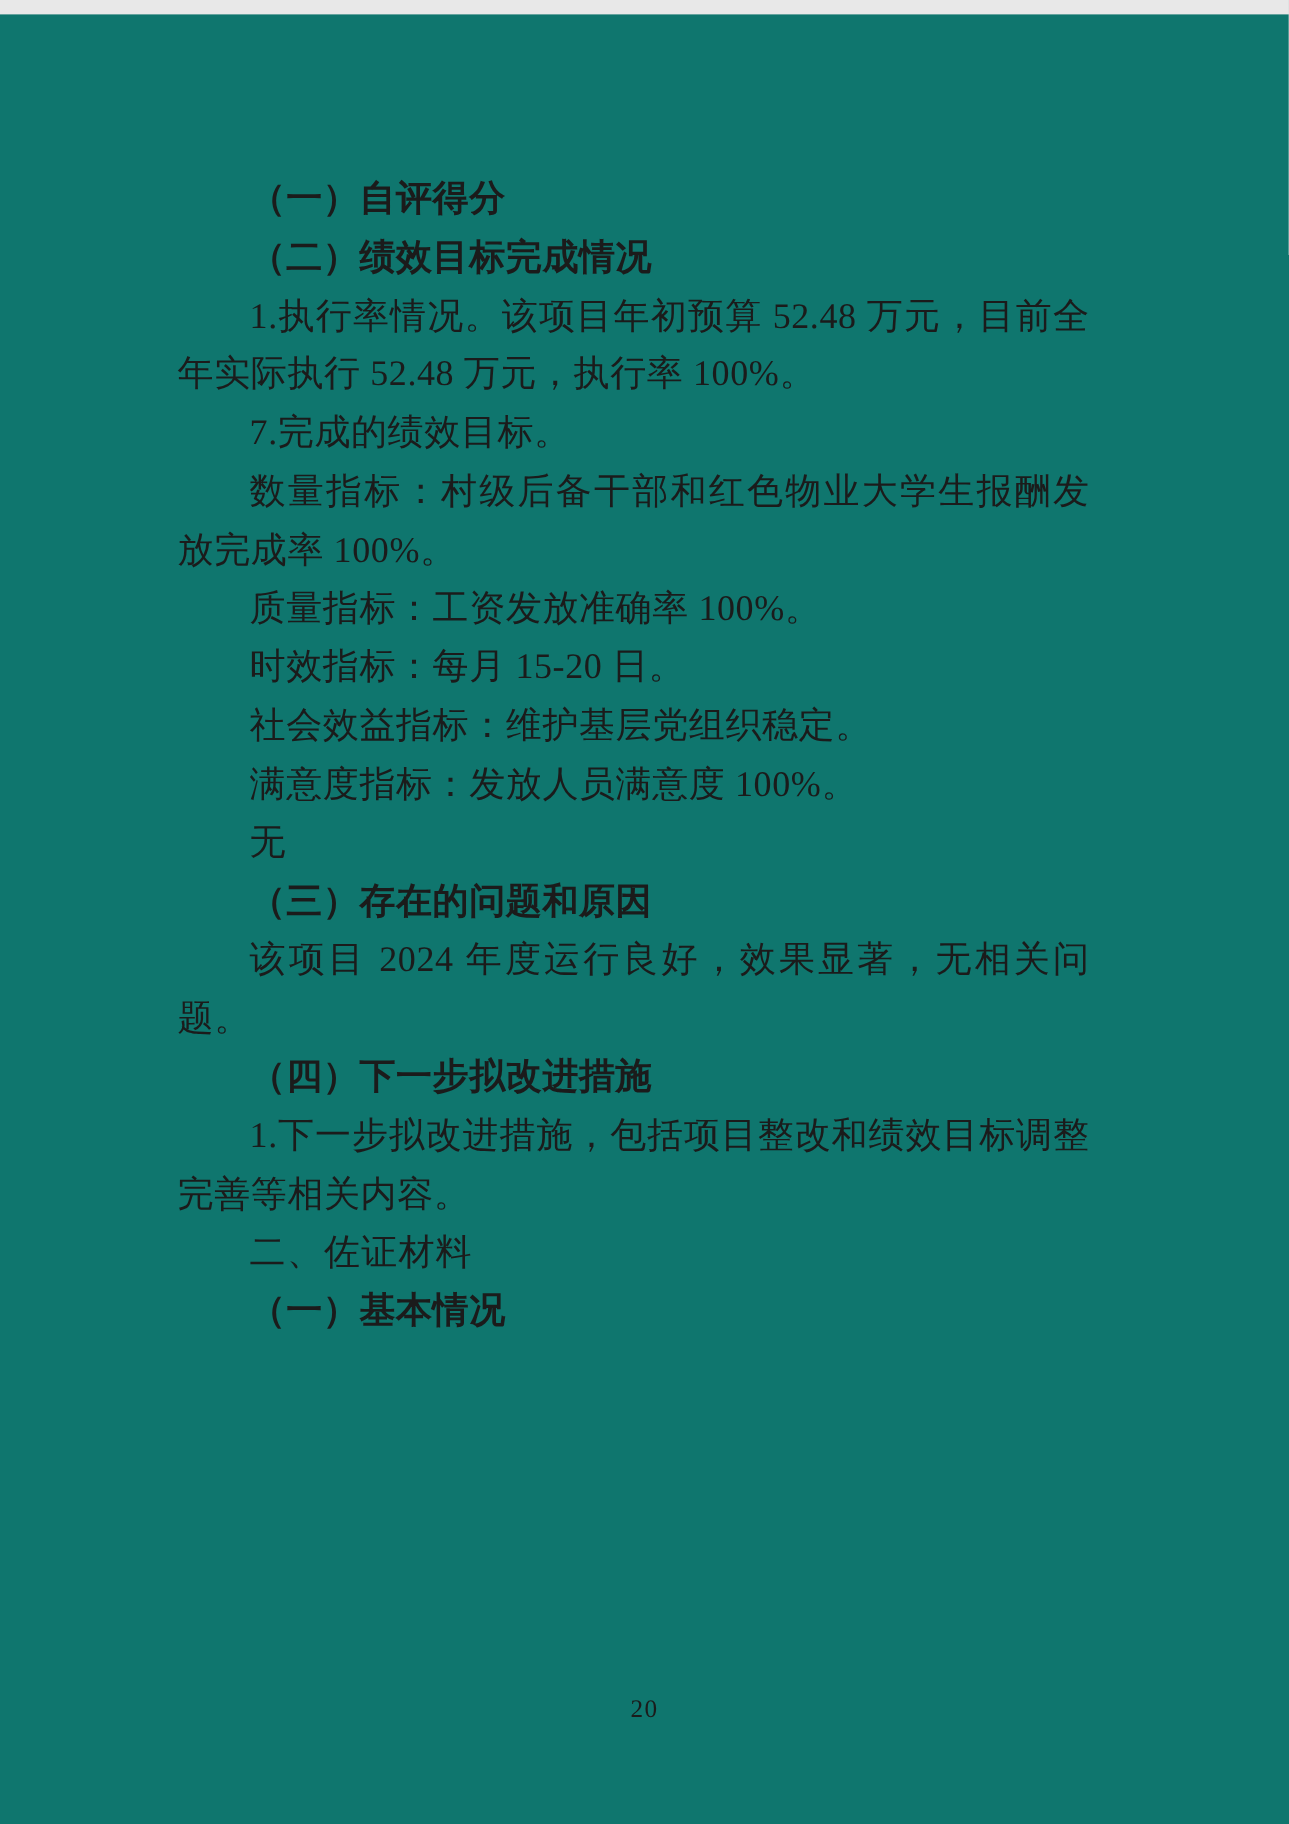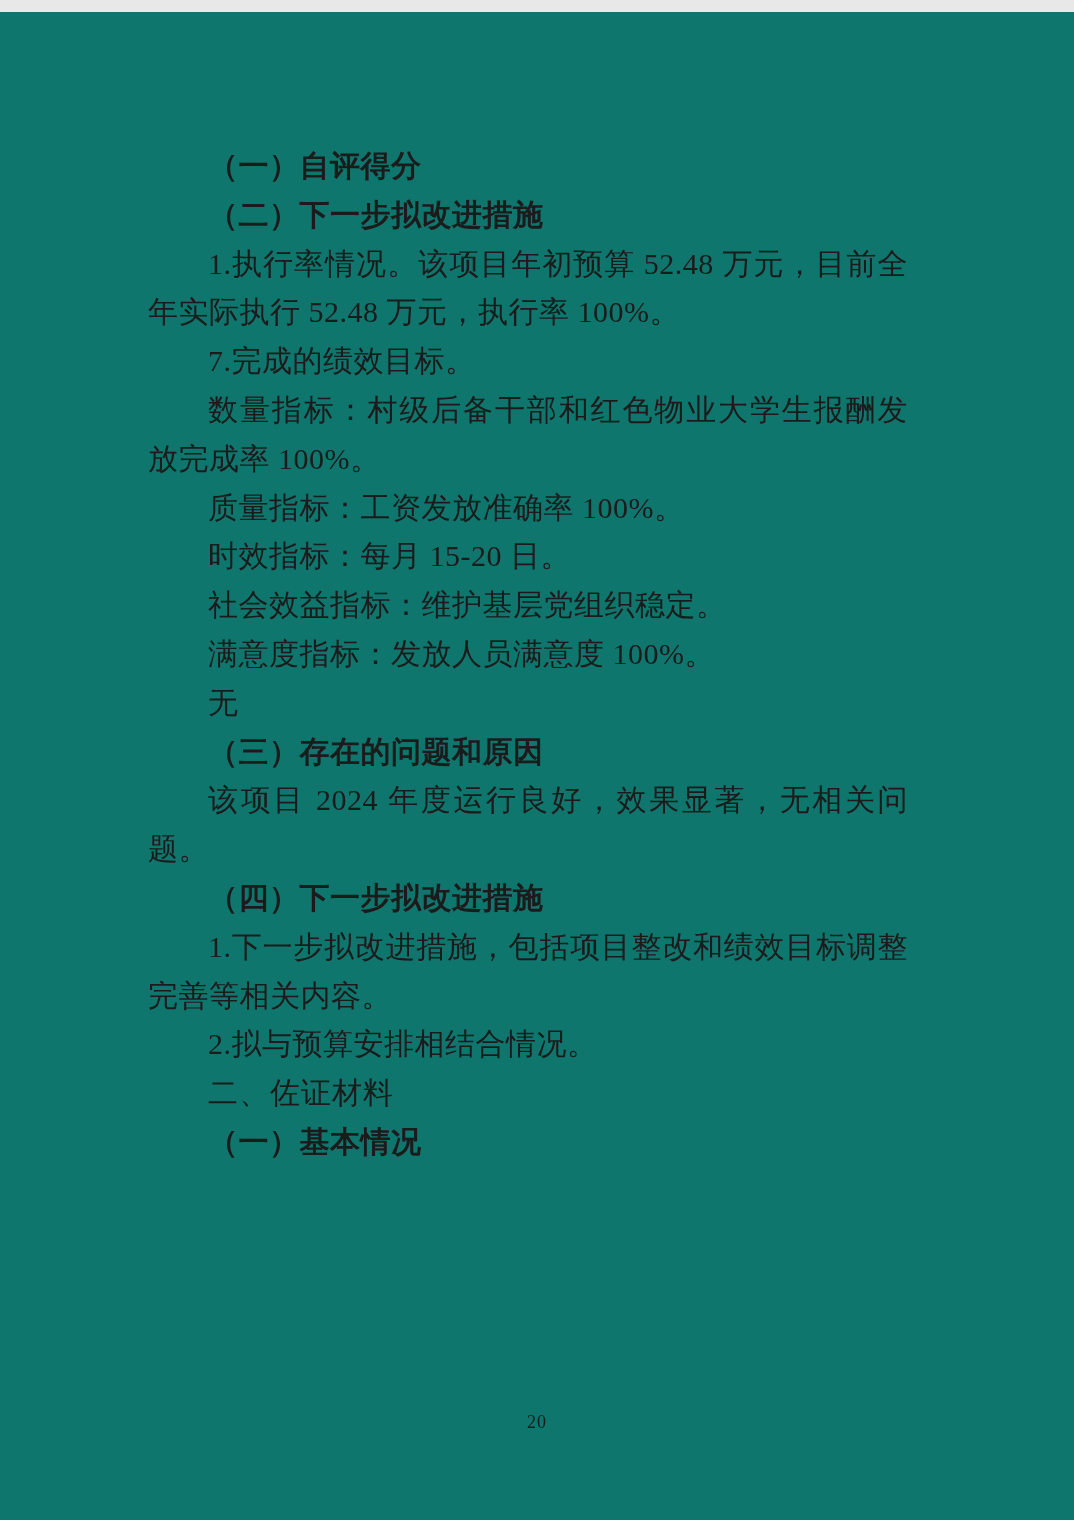--- a/index.html
+++ b/index.html
@@ -39,42 +39,41 @@
     font-weight: normal;
     font-family: "Liberation Sans", "DejaVu Sans", sans-serif;
     letter-spacing: 1px;
   }
   .page-number {
     position: absolute;
     left: 0;
     right: 0;
     top: 1400px;
     text-align: center;
-    font-size: 18px;
+    font-size: 21px;
     letter-spacing: 1px;
     color: #1b1b1b;
   }
 </style>
 </head>
 <body>
 
 <div class="page">
   <div class="content">
     <p class="heading2">（一）自评得分</p>
-    <p class="heading2">（二）下一步拟改进措施</p>
+    <p class="heading2">（二）绩效目标完成情况</p>
     <p class="body">1.执行率情况。该项目年初预算 52.48 万元，目前全年实际执行 52.48 万元，执行率 100%。</p>
     <p class="body">7.完成的绩效目标。</p>
     <p class="body">数量指标：村级后备干部和红色物业大学生报酬发放完成率 100%。</p>
     <p class="body">质量指标：工资发放准确率 100%。</p>
     <p class="body">时效指标：每月 15-20 日。</p>
     <p class="body">社会效益指标：维护基层党组织稳定。</p>
     <p class="body">满意度指标：发放人员满意度 100%。</p>
     <p class="body">无</p>
     <p class="heading2">（三）存在的问题和原因</p>
     <p class="body">该项目 2024 年度运行良好，效果显著，无相关问题。</p>
     <p class="heading2">（四）下一步拟改进措施</p>
     <p class="body">1.下一步拟改进措施，包括项目整改和绩效目标调整完善等相关内容。</p>
-    <p class="body">2.拟与预算安排相结合情况。</p>
     <p class="heading1">二、佐证材料</p>
     <p class="heading2">（一）基本情况</p>
   </div>
   <div class="page-number">20</div>
 </div>
 
 </body></html>

